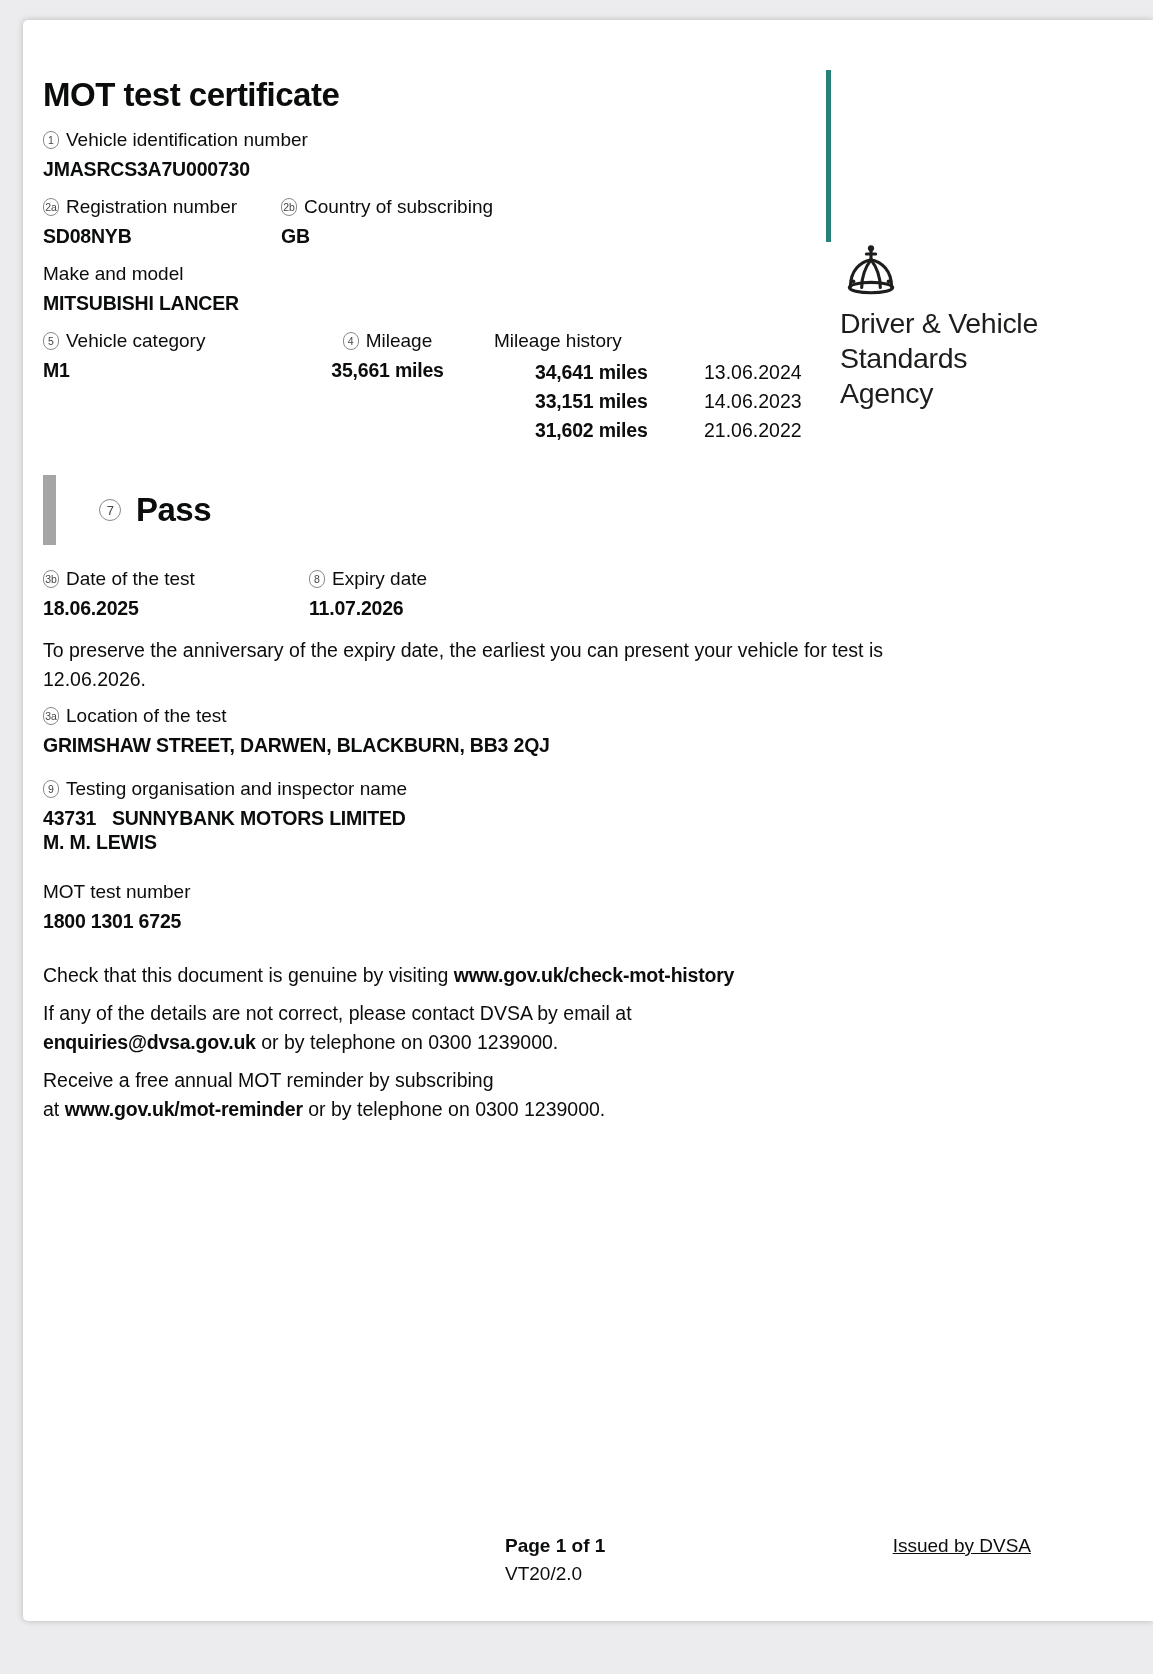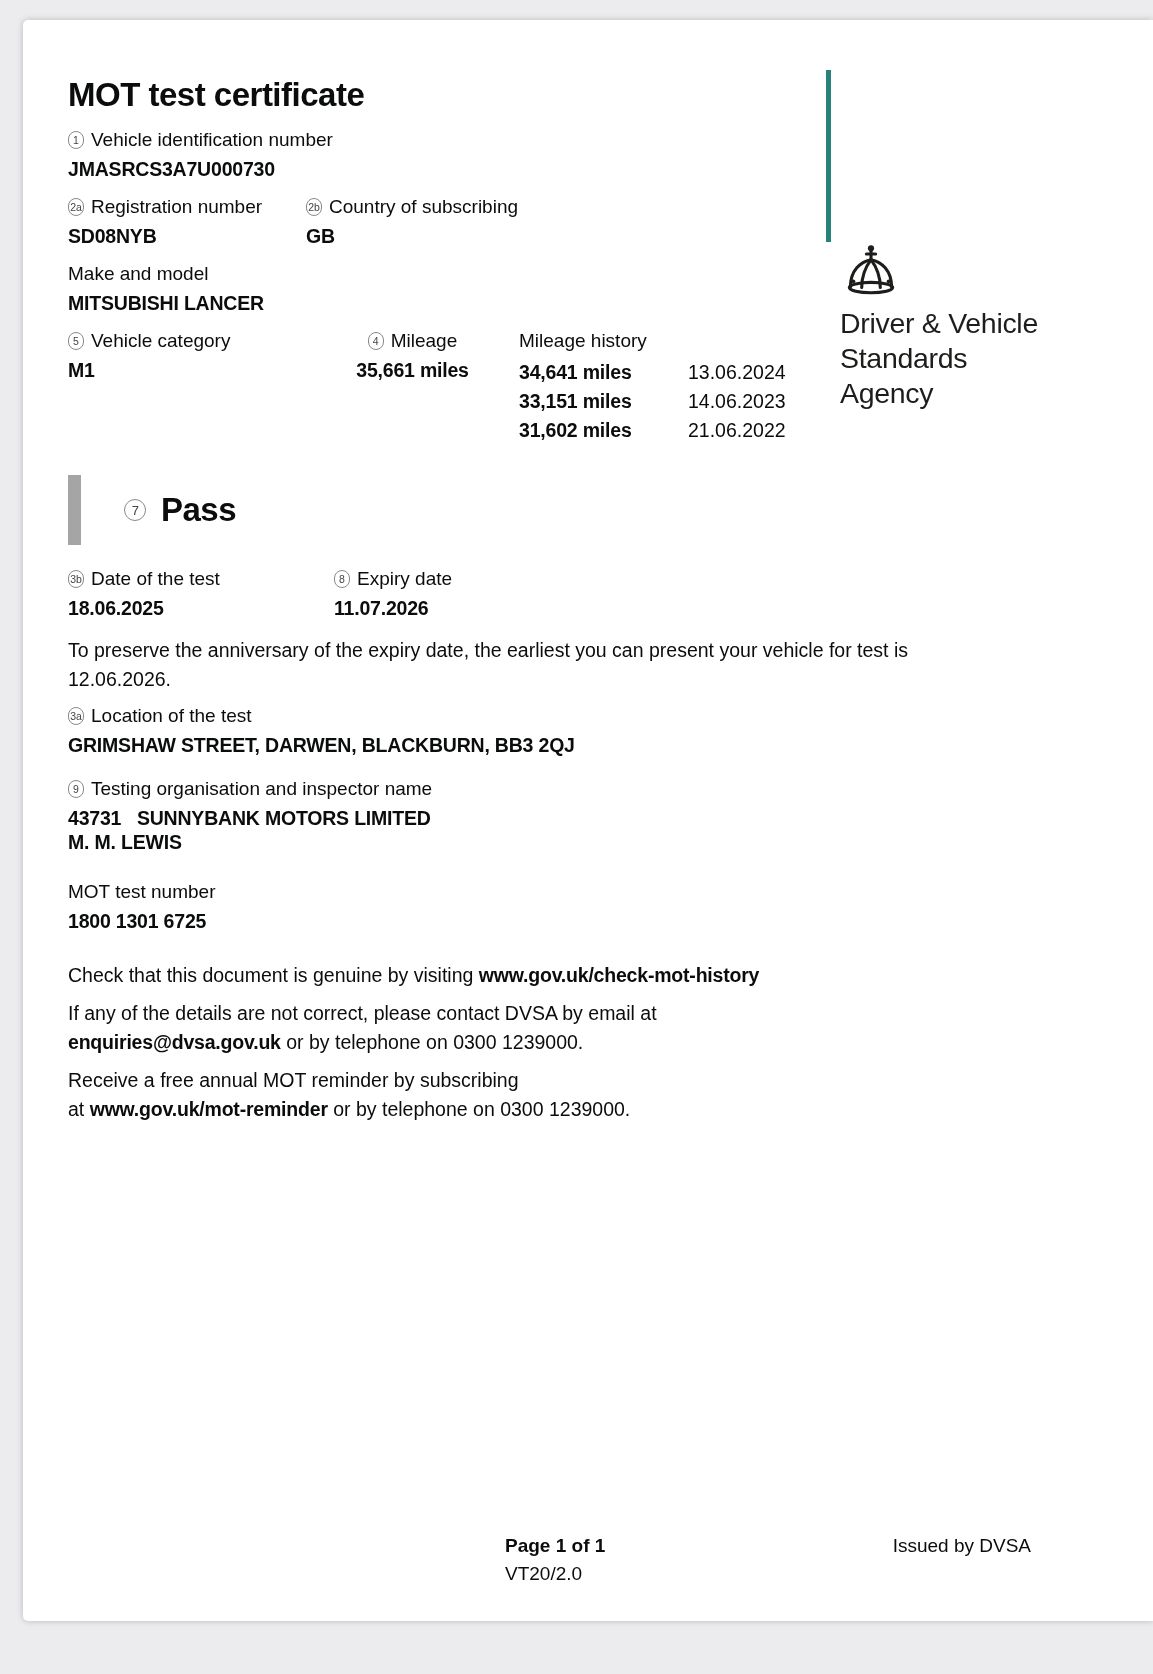--- a/index.html
+++ b/index.html
@@ -17,21 +17,21 @@
     left: 23px;
     top: 20px;
     right: 0;
     height: 1601px;
     background: #ffffff;
     border-radius: 5px 0 0 5px;
     box-shadow: 0 0 6px rgba(0,0,0,0.22);
   }
   .content {
     position: relative;
-    padding: 55px 60px 0 45px;
+    padding: 55px 60px 0 20px;
   }
   h1.doc-title {
     margin: 0 0 15px 0;
     font-size: 33px;
     line-height: 40px;
     font-weight: 700;
     letter-spacing: -0.5px;
   }
   
   .logo {
@@ -87,20 +87,21 @@
   }
   .row { display: flex; }
   .col-1 { width: 238px; flex: 0 0 auto; }
   .col-2 { width: 213px; flex: 0 0 auto; text-align: center; }
   .col-dates-1 { width: 266px; flex: 0 0 auto; }
   
   .mh-row {
     display: flex;
     font-size: 19.5px;
     line-height: 29px;
+    margin-left: 41px;
   }
   .mh-miles { width: 169px; font-weight: 700; letter-spacing: -0.2px; }
   .mh-date { font-weight: 400; }
   
   .pass-section {
     display: flex;
     align-items: center;
     margin: 14px 0 24px 0;
     height: 70px;
   }
@@ -142,21 +143,21 @@
   .footer {
     position: absolute;
     top: 1512px;
     left: 0;
     right: 0;
     font-size: 19px;
     line-height: 28px;
   }
   .footer-center { position: absolute; left: 482px; }
   .footer-page { font-weight: 700; }
-  .footer-right { position: absolute; right: 122px; }
+  .footer-right { position: absolute; right: 122px; text-decoration: underline; }
 </style>
 </head>
 <body>
 
 <div class="paper">
 
   <div class="logo">
     <div class="logo-bar"></div>
     <div class="logo-body">
       <span>

